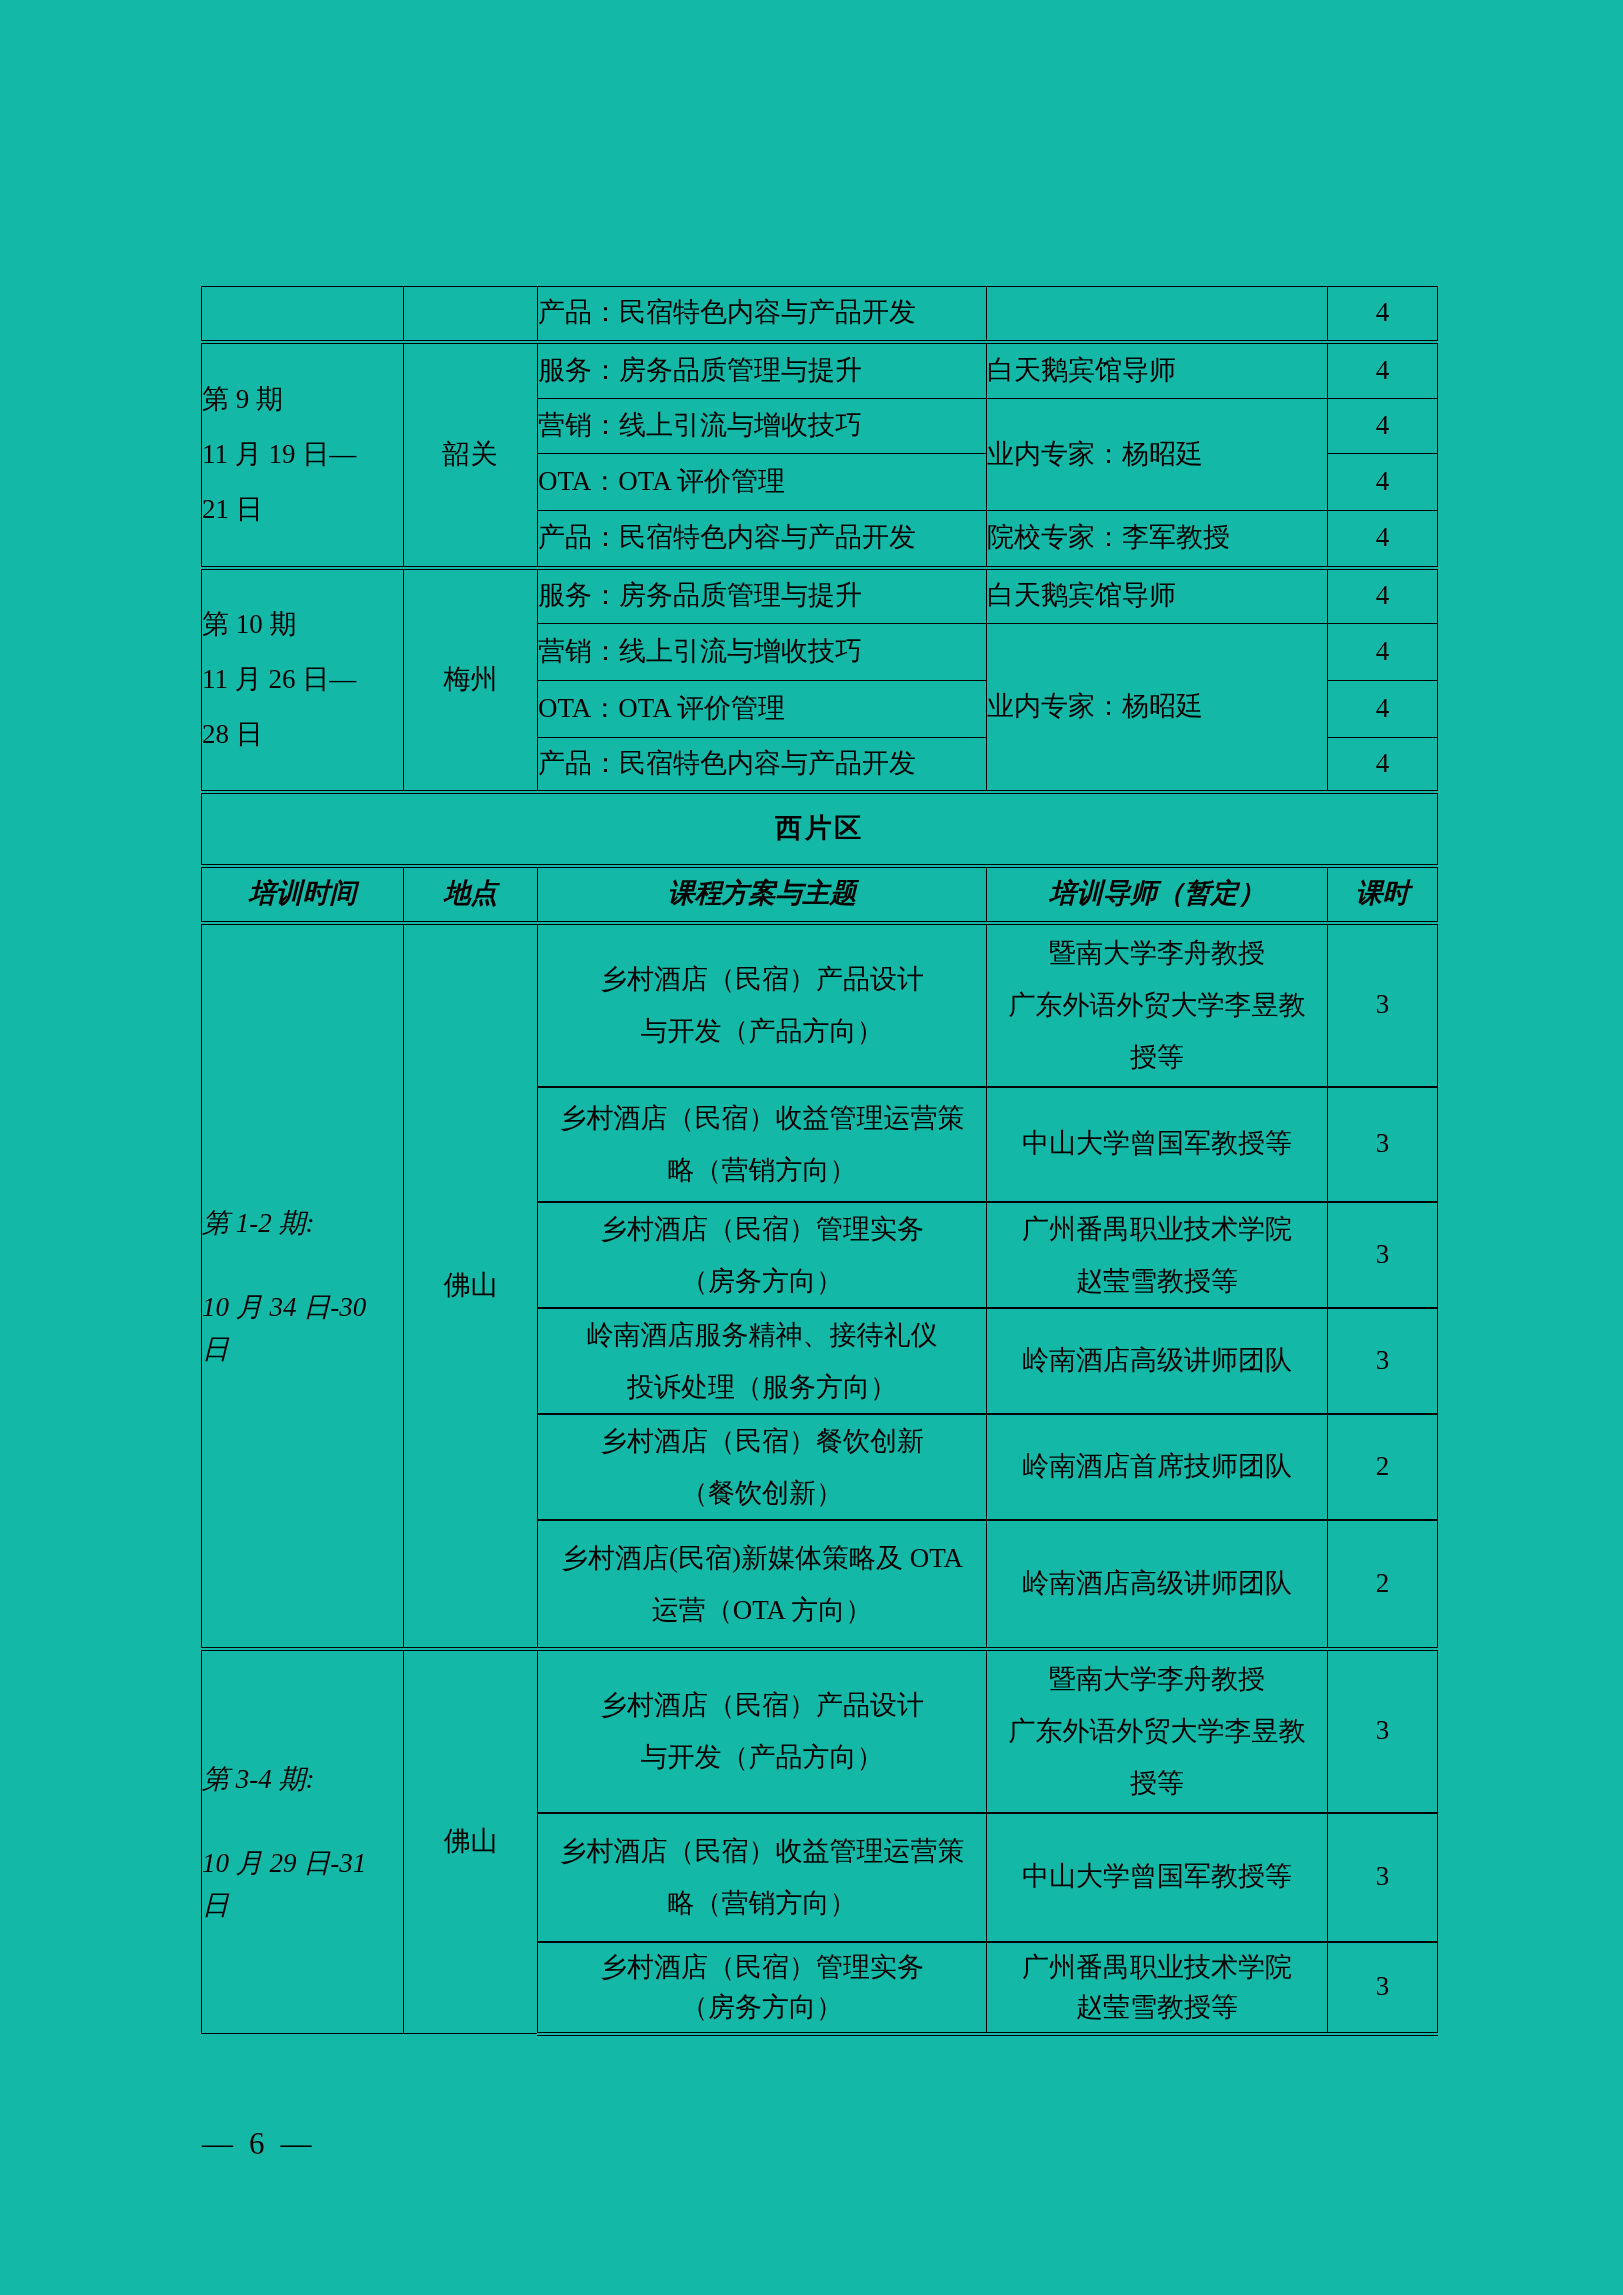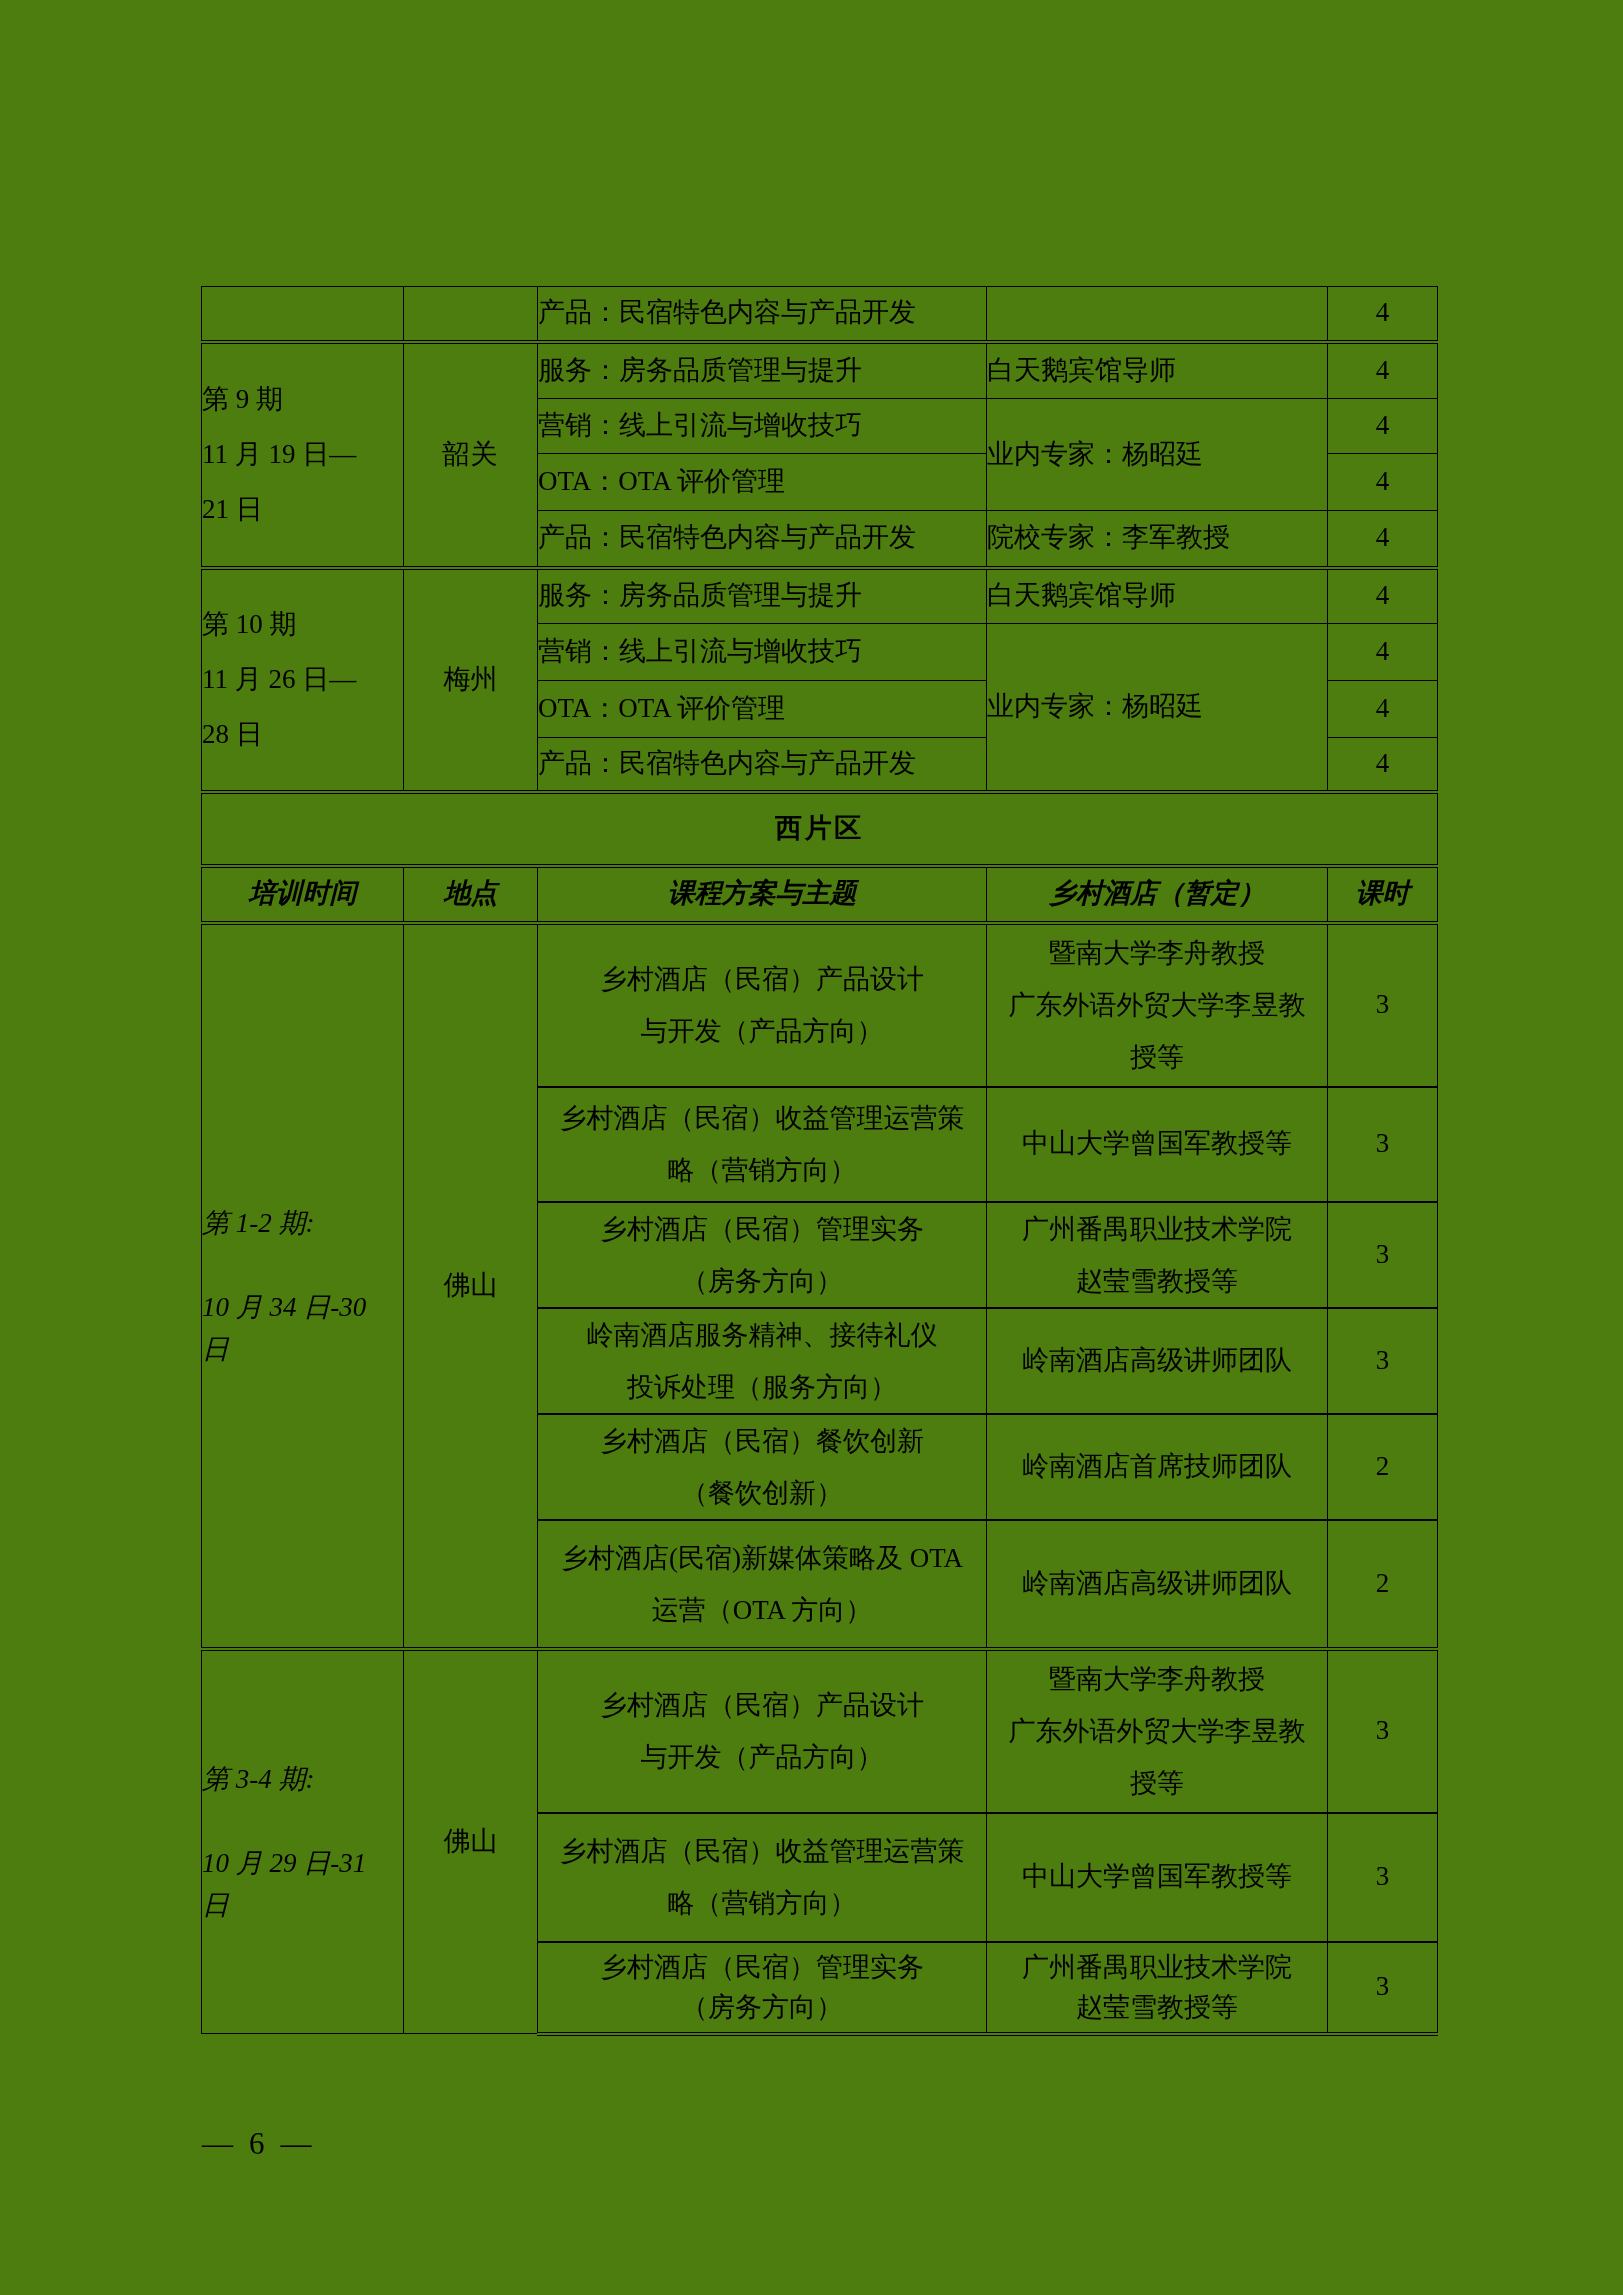--- a/index.html
+++ b/index.html
@@ -1,19 +1,19 @@
 <!DOCTYPE html>
 <html style="font-size:11px"><head>
 <meta charset="utf-8">
 <style>
   html,body{margin:0;padding:0;background:#e8e8e8;}
   .page{
     position:relative;
     width:1623px;height:2295px;
-    background:#4d7c0f;
+    background:#14b8a6;
     font-family:"Liberation Serif","DejaVu Serif",serif;
     color:#000;
     overflow:hidden;
   }
   table.sched{
     position:absolute;left:201px;top:286px;
     width:1236px;
     border-collapse:collapse;
     table-layout:fixed;
   }
@@ -124,21 +124,21 @@
     </tr>
 
     <tr class="sep" style="height:74px">
       <td class="title-cell" colspan="5">西片区</td>
     </tr>
 
     <tr class="sep" style="height:57px">
       <td class="hdr">培训时间</td>
       <td class="hdr">地点</td>
       <td class="hdr">课程方案与主题</td>
-      <td class="hdr">乡村酒店（暂定）</td>
+      <td class="hdr">培训导师（暂定）</td>
       <td class="hdr">课时</td>
     </tr>
 
     <tr class="sep" style="height:164px">
       <td class="period-west" rowspan="6">
         <div class="pl">第 1-2 期:</div>
         <div class="pl"></div>
         <div class="pl">10 月 34 日-30</div>
         <div class="pl">日</div>
       </td>

